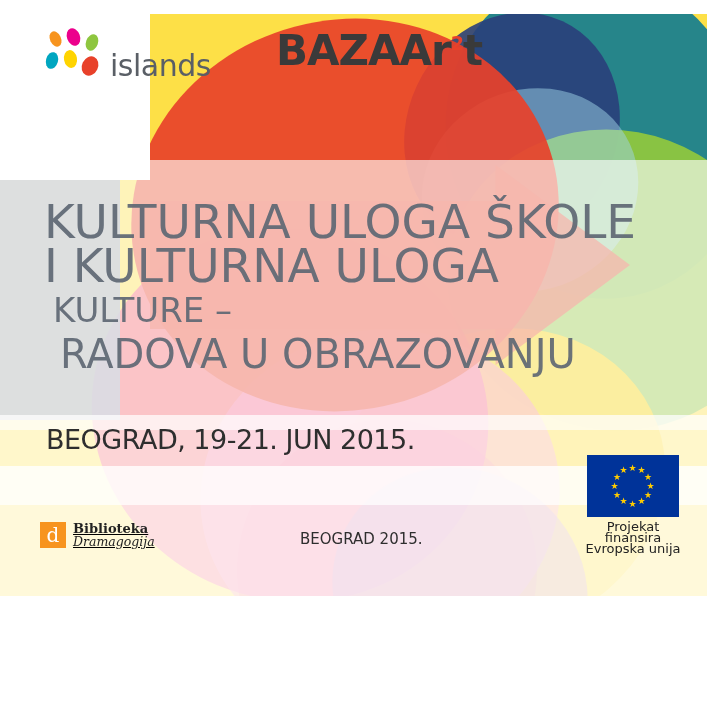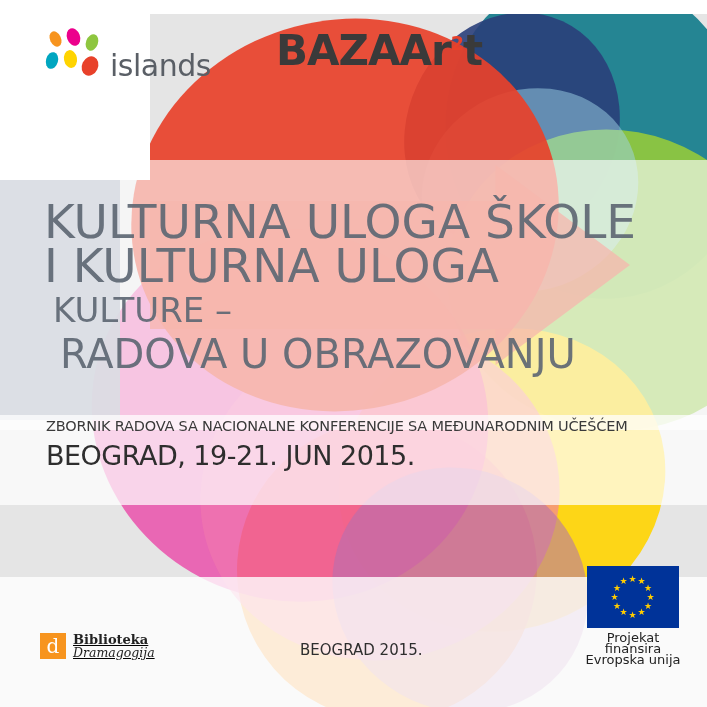--- a/index.html
+++ b/index.html
@@ -6,23 +6,23 @@
     margin: 0;
     padding: 0;
     background: #ffffff;
   }
   body {
     font-family: "Liberation Sans", sans-serif;
   }
   .page {
     position: relative;
     width: 707px;
-    height: 707px;
+    height: 596px;
     overflow: hidden;
-    background: #e5e5e5;
+    background: #fde047;
   }
 
   
   .bg-layer {
     position: absolute;
     inset: 0;
     overflow: hidden;
   }
   .blob {
     position: absolute;
@@ -357,21 +357,20 @@
   </div>
 
   <div class="title-block">
     <div class="title-line tl1">KULTURNA ULOGA ŠKOLE</div>
     <div class="title-line tl2">I KULTURNA ULOGA</div>
     <div class="title-line tl3">KULTURE –</div>
     <div class="title-line tl4">RADOVA U OBRAZOVANJU</div>
   </div>
 
   <div class="subtitle-block">
-    <div class="sub-line1">ZBORNIK RADOVA SA NACIONALNE KONFERENCIJE SA MEĐUNARODNIM UČEŠĆEM</div>
     <div class="sub-line2">BEOGRAD, 19-21. JUN 2015.</div>
   </div>
 
   <div class="publisher">
     <div class="pub-mark">d</div>
     <div class="pub-text">
       <div class="pub-name">Biblioteka</div>
       <div class="pub-sub">Dramagogija</div>
     </div>
   </div>

